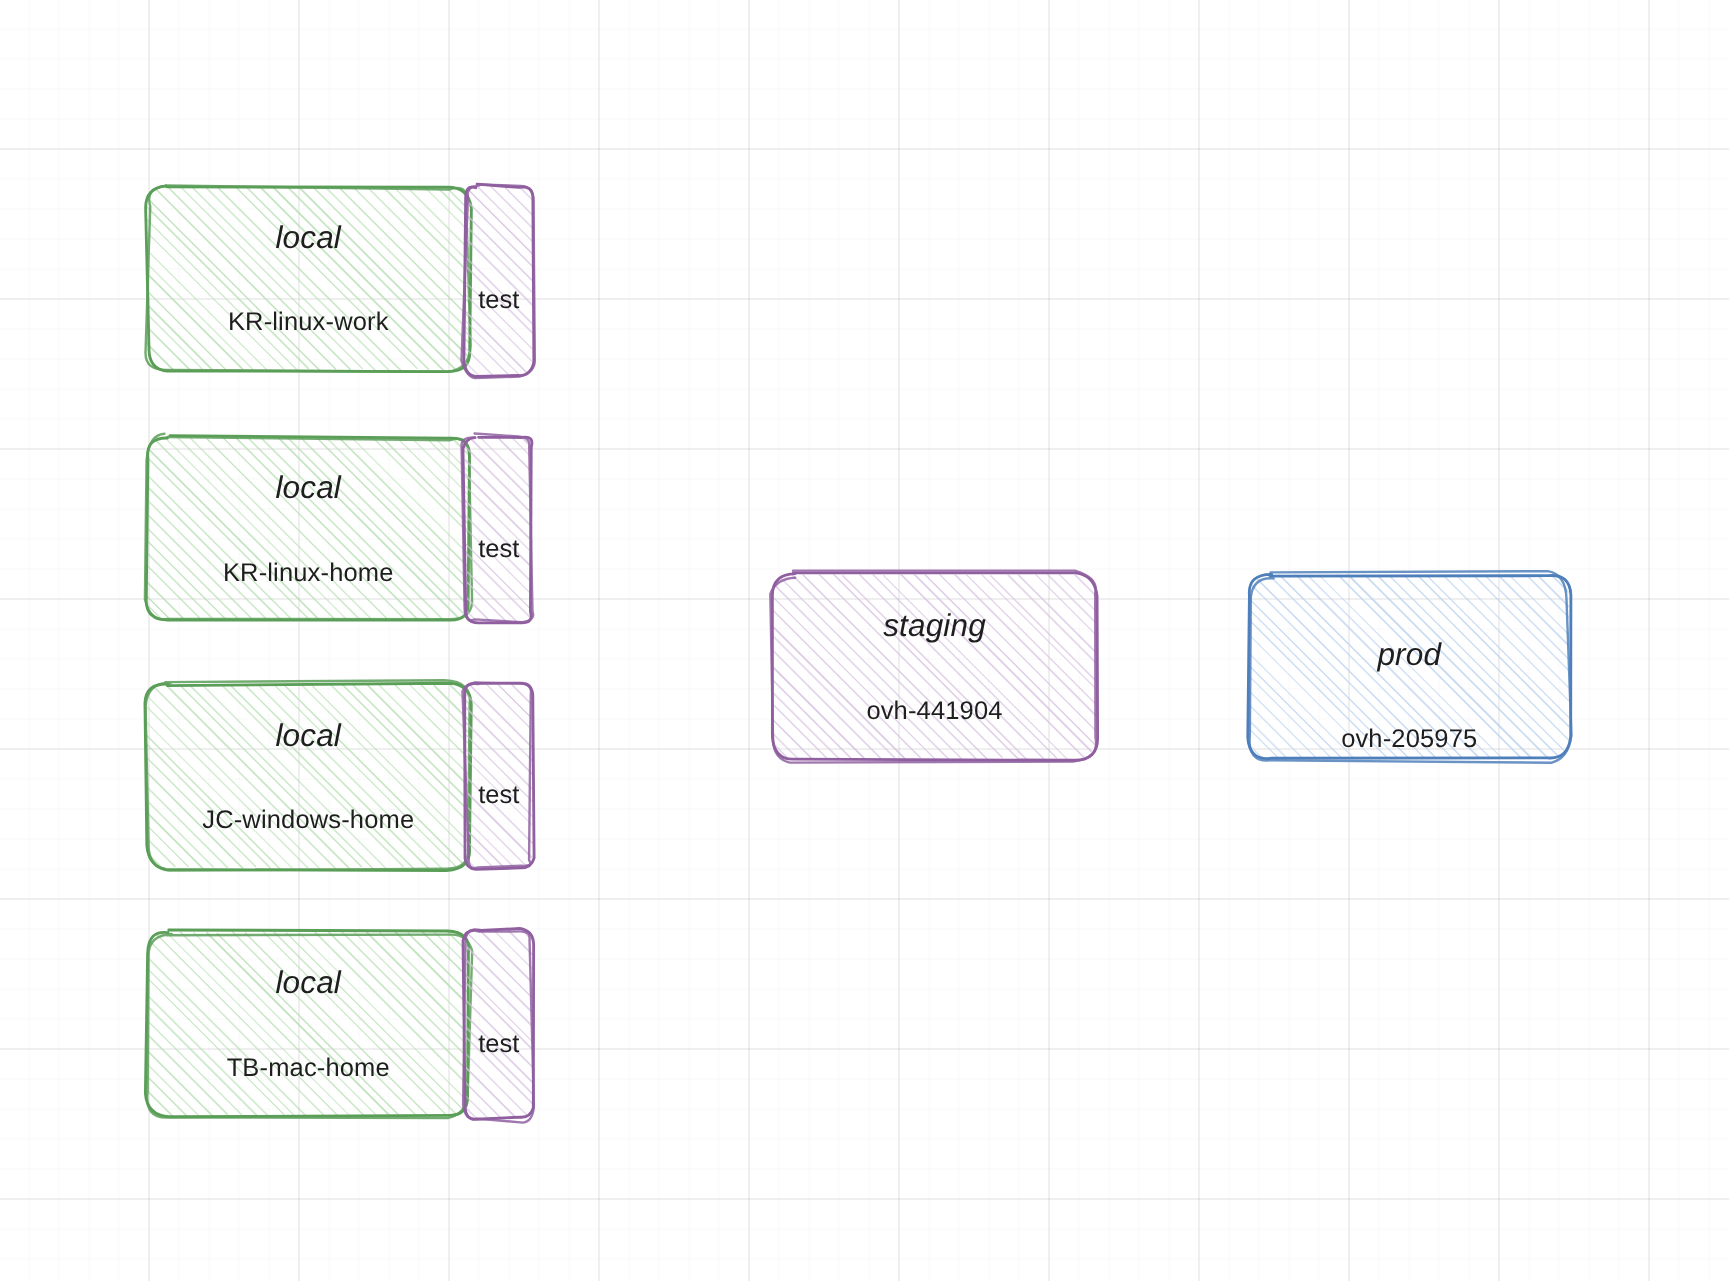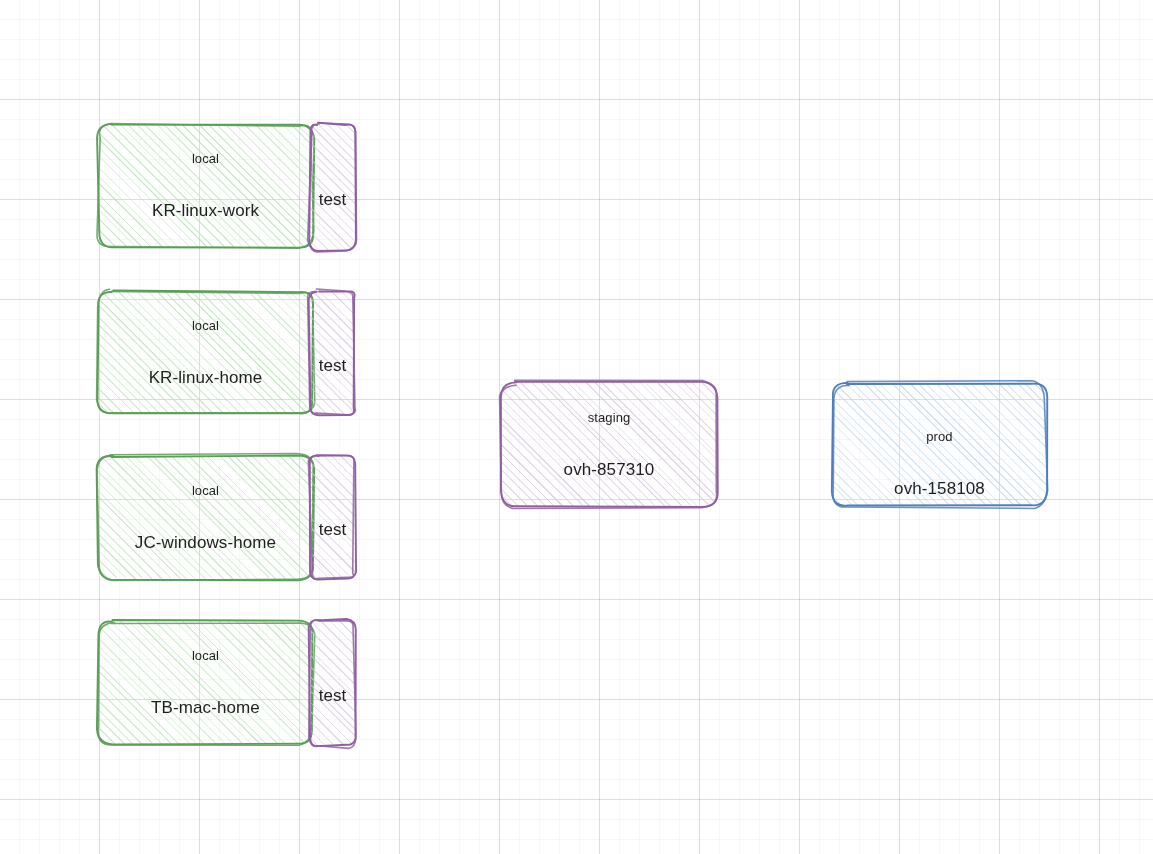--- a/index.html
+++ b/index.html
@@ -52,23 +52,24 @@
     width: 100%;
     height: 100%;
     display: flex;
     flex-direction: column;
     align-items: center;
     justify-content: center;
     color: #1e1e1e;
     pointer-events: none;
   }
   .label-top {
-    font-size: 13px;
+    font-size: 21px;
     line-height: 1;
     letter-spacing: 0.1px;
+    font-style: italic;
   }
   .label-bottom {
     font-size: 17px;
     line-height: 1;
     letter-spacing: 0.1px;
     margin-top: 37px;
   }
   .tag-label {
     font-size: 17px;
     line-height: 1;
@@ -360,21 +361,21 @@
           </g>
           <path d="M 14.490115165431053 -1.0327463605441152 L 200.2620079853572 -0.34170264564454556 Q 216.18557873778045 0.1557606923393905 214.27037459313868 14.410641981009395 L 213.67188161797822 108.5837457566522 Q 214.58232362093403 122.80400720294566 201.35450600683689 122.6300349874422 L 15.014328697137534 123.5262924474664 Q -0.049535029195249075 122.70374594442546 -1.0687901672907172 107.93527605170384 L 0.4178601856343448 14.449344371166081 Q 0.8304714532569051 -1.197146303206682 14.001447059493511 0.7612161744385957" fill="none" stroke="#5a9e58" stroke-width="1.9" stroke-linecap="round" stroke-linejoin="round" opacity="1"></path>
           <path d="M 13.125191633962094 2.481270866561681 L 202.8953166378662 2.1077520878054203 Q 213.69997836323455 1.940613589528948 216.7864689962007 13.023826189432294 L 213.78376314342023 109.07893953220919 Q 213.16504208743572 121.15856377277524 200.88953956877813 124.28517166273669 L 14.243926410283894 123.97112561091781 Q -1.9961933355778456 124.81522709783167 0.44240791657939554 106.85809947373346 L 1.055287719052285 15.530951478518546 Q 1.1960020327009262 2.437327184341848 16.51292877178639 1.6445800365880132" fill="none" stroke="#5a9e58" stroke-width="1.6" stroke-linecap="round" stroke-linejoin="round" opacity="0.85"></path>
         </g>
       </svg>
       <div class="node-labels">
         <div class="label-top">local</div>
         <div class="label-bottom">TB-mac-home</div>
       </div>
     </div>
-    <div class="node" style="left: 501px; top: 383px; width: 216px; height: 123px; text-align: center;">
+    <div class="node" style="left: 515px; top: 383px; width: 216px; height: 123px; text-align: center;">
       <svg width="232" height="139" style="left: -8px; top: -8px;">
         <g transform="translate(8,8)">
           <defs>
             <clipPath id="clip-staging-ovh-723934">
               <rect x="0" y="0" width="216" height="123" rx="14"></rect>
             </clipPath>
           </defs>
           <g clip-path="url(#clip-staging-ovh-723934)">
             <line x1="-122.90" y1="0.65" x2="0.10" y2="123.65" stroke="#d6c2e0" stroke-width="0.88" stroke-linecap="round" opacity="0.77"></line>
             <line x1="-113.57" y1="-1.33" x2="9.43" y2="121.67" stroke="#d6c2e0" stroke-width="1.02" stroke-linecap="round" opacity="0.72"></line>
@@ -428,21 +429,21 @@
             <line x1="317.60" y1="1.44" x2="440.60" y2="124.44" stroke="#d6c2e0" stroke-width="0.92" stroke-linecap="round" opacity="0.80"></line>
             <line x1="326.89" y1="-1.27" x2="449.89" y2="121.73" stroke="#d6c2e0" stroke-width="1.17" stroke-linecap="round" opacity="0.66"></line>
             <line x1="336.81" y1="1.22" x2="459.81" y2="124.22" stroke="#d6c2e0" stroke-width="0.82" stroke-linecap="round" opacity="0.65"></line>
           </g>
           <path d="M 13.922945749107749 -1.092009544558823 L 201.966068763379 -1.1270042299292982 Q 214.85973960924895 0.3134453415870666 216.37817834801973 14.380494716670364 L 216.73650896036997 108.77777938563376 Q 216.92812791680916 124.01252372646704 201.3995687333867 123.8515486303717 L 13.995854184776544 123.1093284746632 Q 0.8740563178434968 123.45658982368187 -0.0656516839750111 108.0635764499195 L -0.09899866078048944 14.059512122534215 Q 0.077091324608773 -0.26248397240415217 15.095766594912856 -0.5793317597359419" fill="none" stroke="#8f5fa0" stroke-width="1.9" stroke-linecap="round" stroke-linejoin="round" opacity="1"></path>
           <path d="M 13.640054784715176 -2.5830834805965424 L 201.69776349719615 -2.564108181372285 Q 217.66353644132613 2.2526576491072774 215.12373513979838 12.450149955227971 L 215.3012360832654 108.7138503227383 Q 218.2812771475874 122.51645517311991 200.50975820887834 124.66064157262444 L 11.60237259119749 125.40532076023518 Q 0.9795626261271537 123.08410504693165 0.3814537643454969 110.69516248768196 L -1.4604509410448372 12.974096112605185 Q 2.5480584849603476 2.5475274150259795 15.172824021521956 2.192597835883498" fill="none" stroke="#8f5fa0" stroke-width="1.6" stroke-linecap="round" stroke-linejoin="round" opacity="0.85"></path>
         </g>
       </svg>
       <div class="node-labels">
         <div class="label-top">staging</div>
-        <div class="label-bottom">ovh-857310</div>
+        <div class="label-bottom">ovh-441904</div>
       </div>
     </div>
     <div class="node" style="left: 833px; top: 383px; width: 213px; height: 160px;">
       <svg width="229" height="139" style="left: -8px; top: -8px;">
         <g transform="translate(8,8)">
           <defs>
             <clipPath id="clip-prod-ovh-344569">
               <rect x="0" y="0" width="213" height="123" rx="14"></rect>
             </clipPath>
           </defs>
@@ -498,21 +499,21 @@
             <line x1="309.04" y1="-0.47" x2="432.04" y2="122.53" stroke="#bcd3ef" stroke-width="1.29" stroke-linecap="round" opacity="0.58"></line>
             <line x1="318.10" y1="0.72" x2="441.10" y2="123.72" stroke="#bcd3ef" stroke-width="1.15" stroke-linecap="round" opacity="0.78"></line>
             <line x1="326.96" y1="-0.01" x2="449.96" y2="122.99" stroke="#bcd3ef" stroke-width="0.99" stroke-linecap="round" opacity="0.62"></line>
           </g>
           <path d="M 13.73126040706411 1.0573385475203394 L 199.04305309522897 0.7971162980422377 Q 213.61914342772215 -0.7198906793259083 214.2552624244243 13.665740249119699 L 214.13745590113103 107.88211120525375 Q 212.45603836253287 123.71291885180399 198.48519652960823 122.22269297009333 L 14.666063428670167 122.52575915222988 Q -0.10804339395835995 124.35151535887272 -1.1500102918595074 108.77627329295501 L -0.04962167143821716 14.00657583931461 Q -1.3065083409659564 -0.2362326433882117 14.775841826666147 -0.0820620254613459" fill="none" stroke="#4f7fbb" stroke-width="1.9" stroke-linecap="round" stroke-linejoin="round" opacity="1"></path>
           <path d="M 14.020814685802907 -1.3873056513257325 L 199.00994231952353 -2.245593267586082 Q 210.93840038962662 -0.09777827318757773 211.3238057530485 16.38359490763396 L 214.61465971823782 107.33312499886378 Q 212.5144871815108 122.51231835456565 201.4619258657098 125.45565071217716 L 13.851255007926374 123.92798380143941 Q -1.459514914546162 125.34326947228983 0.22426922908052802 107.87819569902494 L 0.8904300876893103 15.111179014667869 Q 2.311099565960467 1.5276195401325823 16.126751529984176 2.569589945673943" fill="none" stroke="#4f7fbb" stroke-width="1.6" stroke-linecap="round" stroke-linejoin="round" opacity="0.85"></path>
         </g>
       </svg>
       <div class="node-labels">
         <div class="label-top">prod</div>
-        <div class="label-bottom">ovh-158108</div>
+        <div class="label-bottom">ovh-205975</div>
       </div>
     </div>
     <div class="node tag" style="left: 310px; top: 124px; width: 45px; height: 126px;">
       <svg width="61" height="142" style="left: -8px; top: -8px;">
         <g transform="translate(8,8)">
           <defs>
             <clipPath id="clip-tag-test-kr-linux-work">
               <rect x="0" y="0" width="45" height="126" rx="8"></rect>
             </clipPath>
           </defs>

